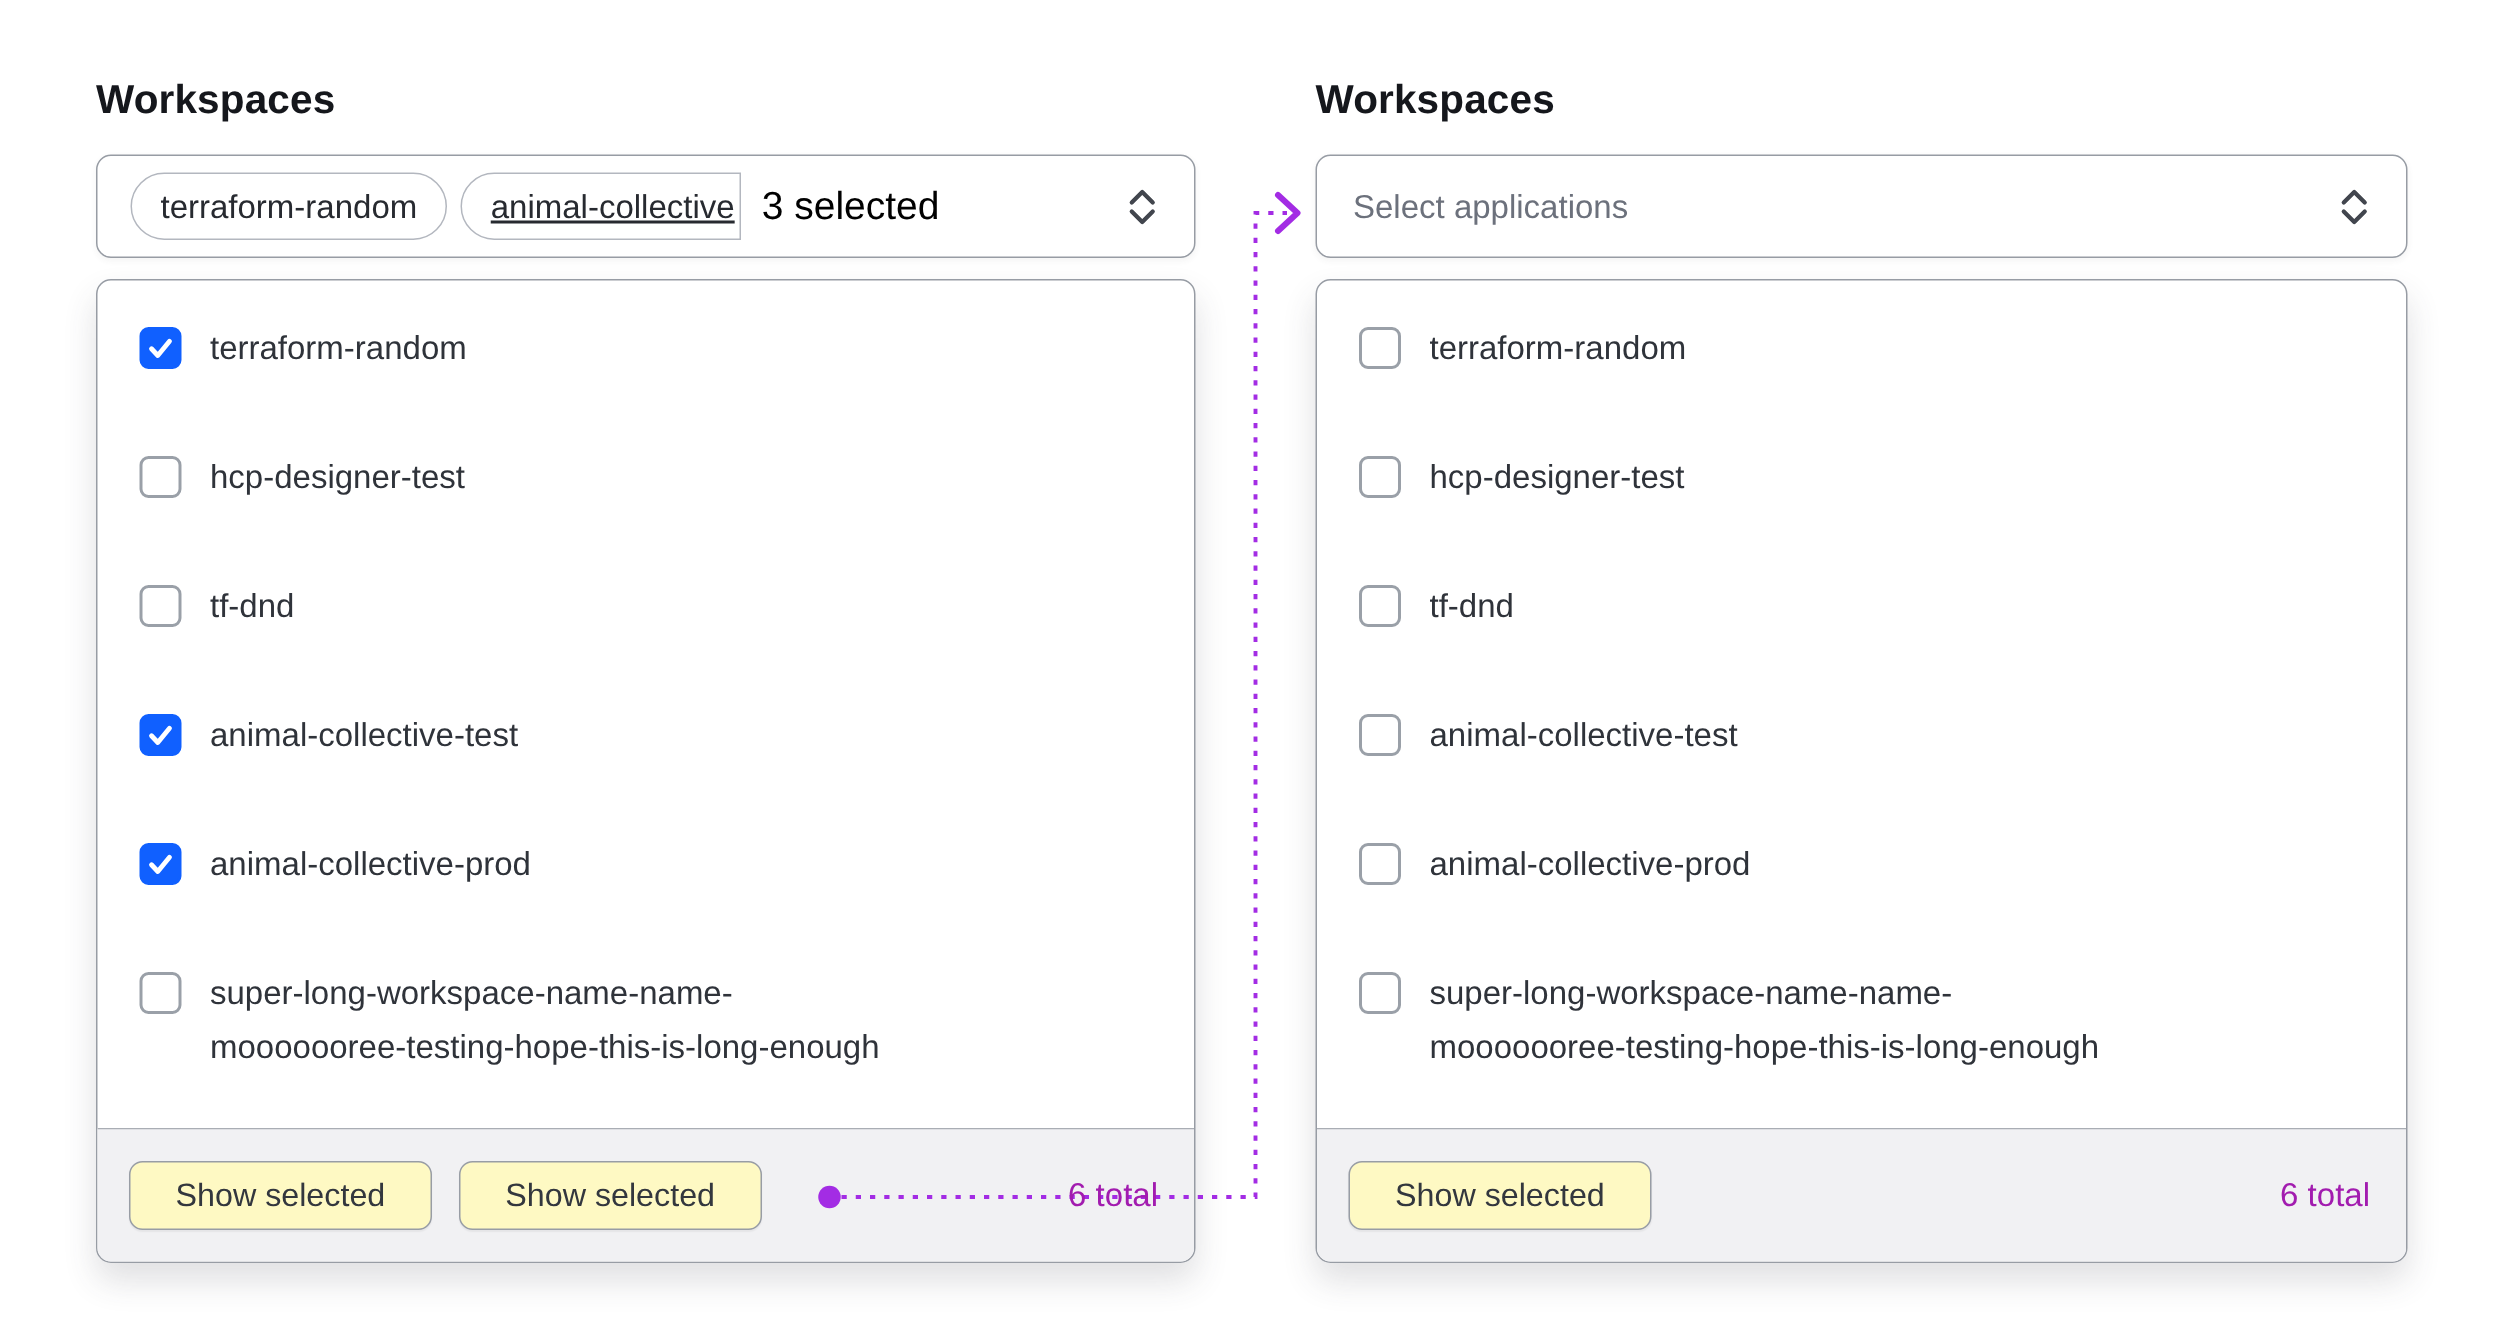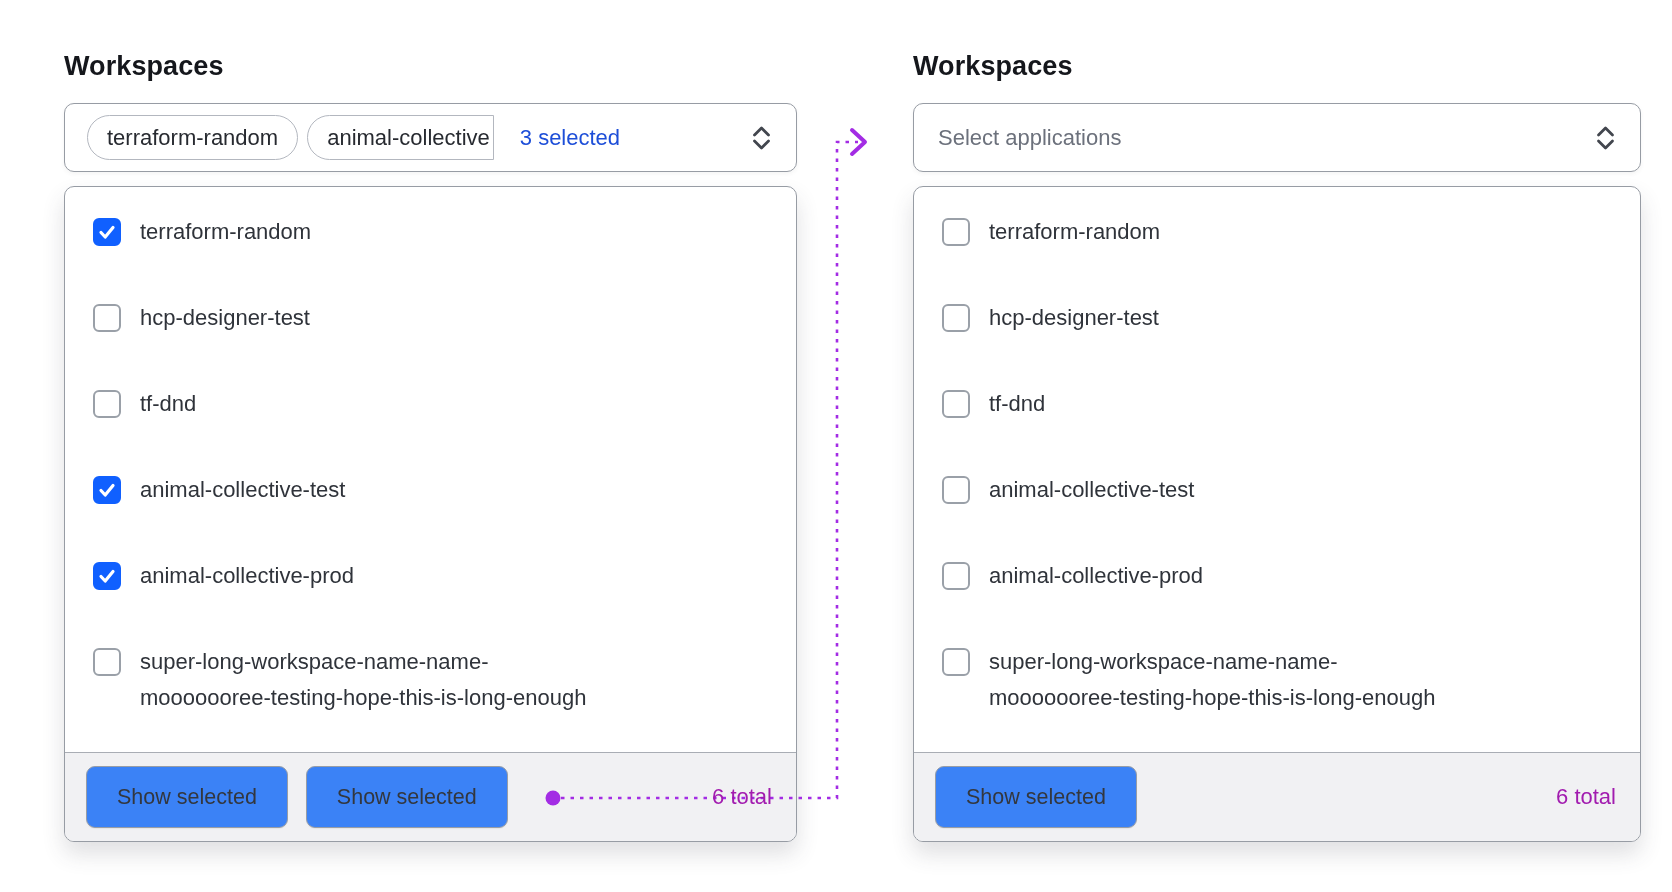--- a/index.html
+++ b/index.html
@@ -8,21 +8,21 @@
     font-family: "Liberation Sans", sans-serif;
     width: 1672px; height: 892px;
     position: relative;
     overflow: hidden;
     color: #2f333a;
   }
   .page {
     position: absolute; inset: 0;
     display: flex;
     padding: 52px 0 14px 64px;
-    gap: 116px;
+    gap: 80px;
   }
   .panel { display: flex; flex-direction: column; }
   .panel.left  { width: 733px; }
   .panel.right { width: 728px; }
 
   .panel-label {
     font-size: 27px; font-weight: 700; color: #15171c;
     line-height: 28px; margin-bottom: 23px;
     letter-spacing: 0.1px;
   }
@@ -44,24 +44,25 @@
     border-radius: 24px;
     background: #fff;
     padding: 0 19px;
     font-size: 22px; color: #272a30;
     margin-right: 9px;
     white-space: nowrap;
   }
   .tag.clipped {
     border-radius: 24px 0 0 24px;
     padding-right: 3px;
-    margin-right: 12px;
+    margin-right: 0;
+    text-decoration: underline;
   }
   .toggle-summary {
-    font-size: 22px; color: #1d4ed8;
+    font-size: 26px; color: #000000;
     margin-left: 14px;
     white-space: nowrap;
   }
   .toggle-placeholder {
     font-size: 22px; color: #6c717c;
     padding-left: 2px;
     text-align: center;
   }
   .chevrons { margin-left: auto; flex: 0 0 auto; display: block; }
 
@@ -103,25 +104,25 @@
     flex: 0 0 auto;
     height: 89px;
     border-top: 1.5px solid #a9adb4;
     background: #f1f1f3;
     border-radius: 0 0 9px 9px;
     display: flex; align-items: center;
     padding: 0 24px 0 21px;
     gap: 18px;
   }
   .footer-btn {
-    height: 62px;
+    height: 46px;
     padding: 0 30px;
     border: 1.5px solid #989da5;
     border-radius: 9px;
-    background: #3b82f6;
+    background: #fef9c3;
     font-family: "Liberation Sans", sans-serif;
     font-size: 21.5px; color: #33373e;
     box-shadow: 0 1px 1px rgba(0,0,0,0.05);
     cursor: pointer;
     white-space: nowrap;
   }
   .footer-total {
     margin-left: auto;
     font-size: 22px; color: #a21caf;
     position: relative; z-index: 30;

